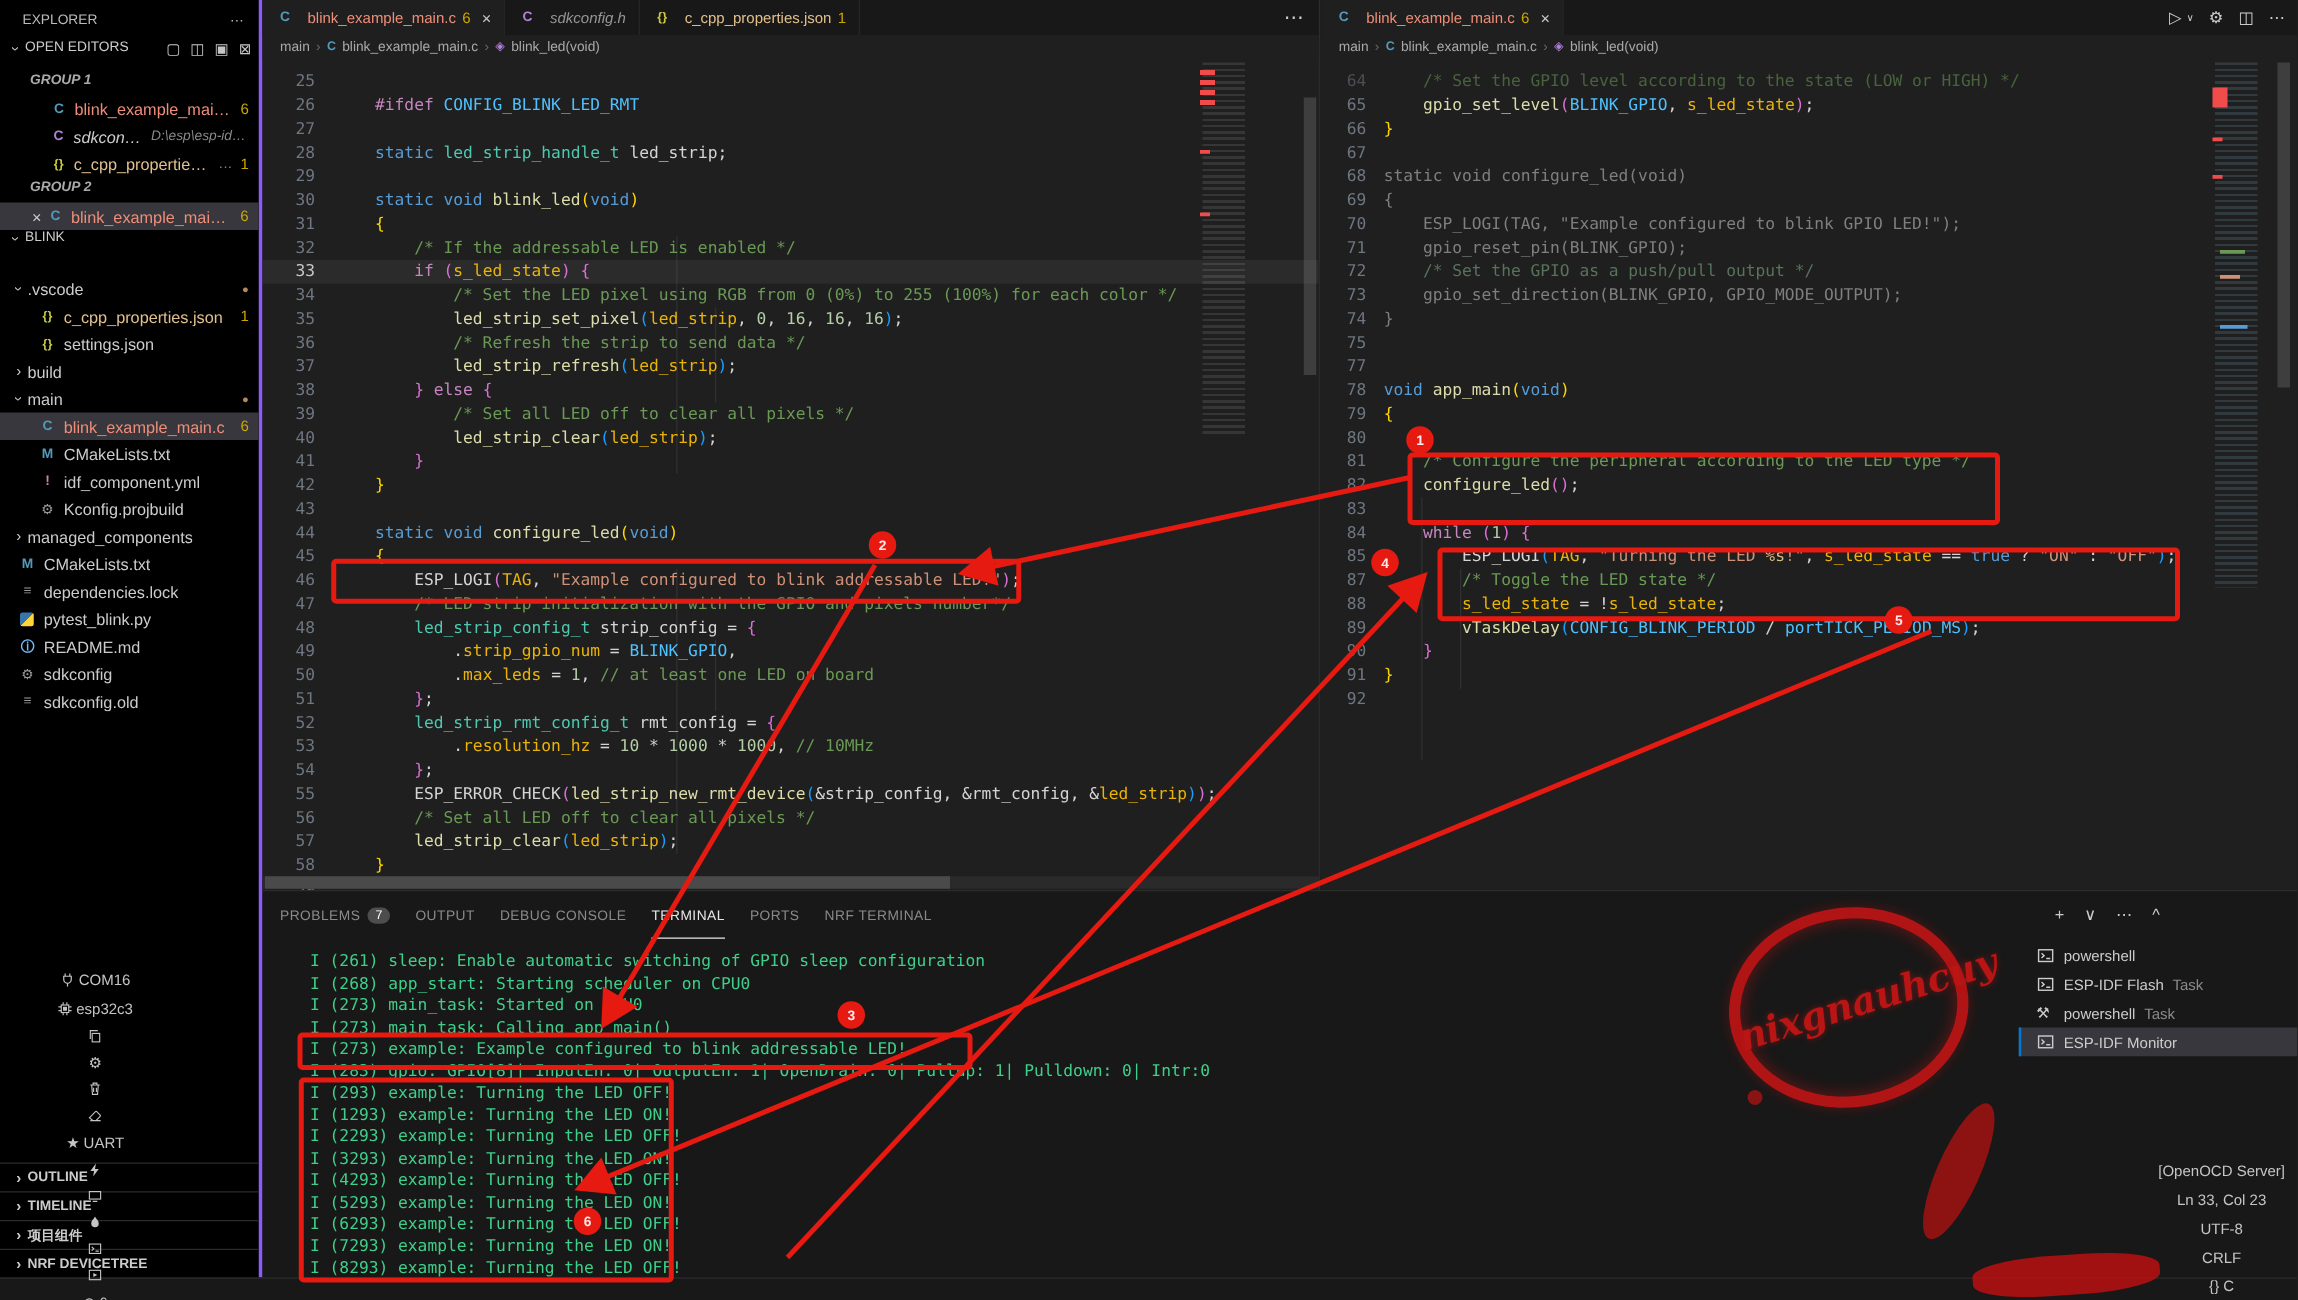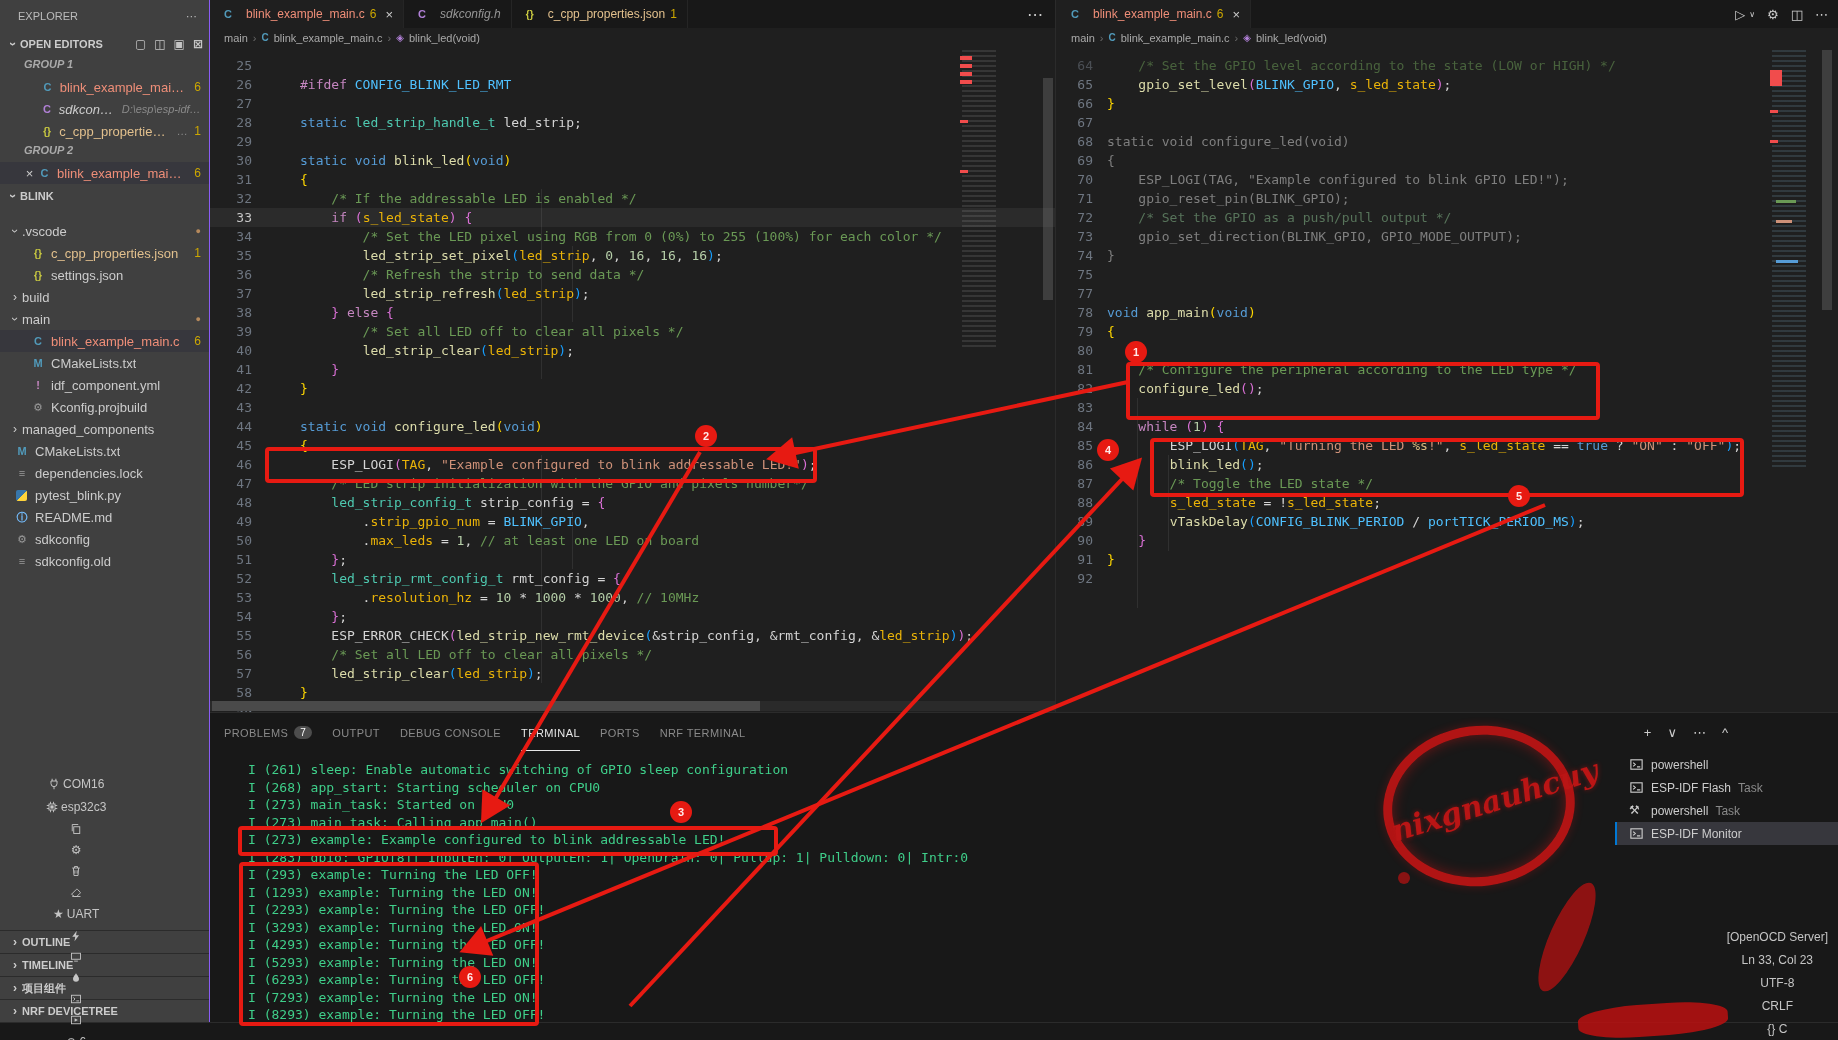--- a/index.html
+++ b/index.html
@@ -2,25 +2,25 @@
 <html><head>
 <meta charset="utf-8">
 <style>
   * { margin:0; padding:0; box-sizing:border-box; }
   html,body { width:1838px; height:1040px; overflow:hidden; background:#1f1f1f;
     font-family:"Liberation Sans","DejaVu Sans",sans-serif; color:#cccccc; }
   #app { position:relative; width:1838px; height:1040px; }
 
   
   #sidebar { position:absolute; left:0; top:0; width:210px; height:1022px;
-    background:#404040; border-right:1px solid #8b5cf6; font-size:13px; overflow:hidden; }
+    background:#000000; border-right:3px solid #8b5cf6; font-size:13px; overflow:hidden; }
   .sb-head { display:flex; align-items:center; justify-content:space-between;
     height:32px; padding:0 12px 0 18px; font-size:11px; color:#bbbbbb; }
-  .sb-sec-head { display:flex; align-items:center; height:24px; padding:0 6px 0 6px;
-    font-weight:bold; font-size:11px; color:#cccccc; }
+  .sb-sec-head { display:flex; align-items:flex-start; height:24px; padding:0 6px 0 6px;
+    font-weight:normal; font-size:11px; color:#cccccc; }
   .sb-sec-head .acts { margin-left:auto; display:flex; gap:8px; color:#c5c5c5; font-size:12px; }
   .grp-label { padding:2px 0 2px 24px; font-size:11px; font-weight:bold; color:#aaaaaa; height:20px;font-style:italic; }
   .row { display:flex; align-items:center; height:22px; padding-right:8px; cursor:pointer; white-space:nowrap; }
   .row.sel { background:#37373d; }
   .row .lbl { overflow:hidden; text-overflow:ellipsis; }
   .row .desc { color:#8a8a8a; font-size:11px; margin-left:6px; font-style:italic; overflow:hidden; text-overflow:ellipsis; }
   .row .spacer { flex:1; }
   .badge-num { color:#cca700; font-size:12px; margin-left:6px; }
   .dot { color:#b5895c; font-size:9px; margin-left:6px; }
   .closex { color:#cccccc; width:16px; text-align:center; }
@@ -404,21 +404,20 @@
         <div class="cl"><span class="ln">75</span><span class="ct"></span></div>
         <div class="cl"><span class="ln">77</span><span class="ct"></span></div>
         <div class="cl"><span class="ln">78</span><span class="ct"><span class="tk-kw">void </span><span class="tk-fn">app_main</span><span class="tk-b1">(</span><span class="tk-kw">void</span><span class="tk-b1">)</span></span></div>
         <div class="cl"><span class="ln">79</span><span class="ct"><span class="tk-b1">{</span></span></div>
         <div class="cl"><span class="ln">80</span><span class="ct"></span></div>
         <div class="cl"><span class="ln">81</span><span class="ct"><span class="tk-cmt">    /* Configure the peripheral according to the LED type */</span></span></div>
         <div class="cl"><span class="ln">82</span><span class="ct"><span class="tk-d">    </span><span class="tk-fn">configure_led</span><span class="tk-b2">(</span><span class="tk-b2">)</span><span class="tk-d">;</span></span></div>
         <div class="cl"><span class="ln">83</span><span class="ct"></span></div>
         <div class="cl"><span class="ln">84</span><span class="ct"><span class="tk-d">    </span><span class="tk-ctl">while </span><span class="tk-b2">(</span><span class="tk-num">1</span><span class="tk-b2">)</span><span class="tk-d"> </span><span class="tk-b2">{</span></span></div>
         <div class="cl"><span class="ln">85</span><span class="ct"><span class="tk-d">        </span><span class="tk-d">ESP_LOGI</span><span class="tk-b3">(</span><span class="tk-var">TAG</span><span class="tk-d">, </span><span class="tk-str">"Turning the LED </span><span class="tk-fmt">%s</span><span class="tk-str">!"</span><span class="tk-d">, </span><span class="tk-var">s_led_state</span><span class="tk-d"> == </span><span class="tk-kw">true</span><span class="tk-d"> ? </span><span class="tk-str">"ON"</span><span class="tk-d"> : </span><span class="tk-str">"OFF"</span><span class="tk-b3">)</span><span class="tk-d">;</span></span></div>
-        <div class="cl"><span class="ln">86</span><span class="ct"><span class="tk-d">        </span><span class="tk-fn">blink_led</span><span class="tk-b3">(</span><span class="tk-b3">)</span><span class="tk-d">;</span></span></div>
         <div class="cl"><span class="ln">87</span><span class="ct"><span class="tk-cmt">        /* Toggle the LED state */</span></span></div>
         <div class="cl"><span class="ln">88</span><span class="ct"><span class="tk-d">        </span><span class="tk-var">s_led_state</span><span class="tk-d"> = !</span><span class="tk-var">s_led_state</span><span class="tk-d">;</span></span></div>
         <div class="cl"><span class="ln">89</span><span class="ct"><span class="tk-d">        </span><span class="tk-fn">vTaskDelay</span><span class="tk-b3">(</span><span class="tk-macro">CONFIG_BLINK_PERIOD</span><span class="tk-d"> / </span><span class="tk-macro">portTICK_PERIOD_MS</span><span class="tk-b3">)</span><span class="tk-d">;</span></span></div>
         <div class="cl"><span class="ln">90</span><span class="ct"><span class="tk-b2">    }</span></span></div>
         <div class="cl"><span class="ln">91</span><span class="ct"><span class="tk-b1">}</span></span></div>
         <div class="cl"><span class="ln">92</span><span class="ct"></span></div>
       </div>
     <div class="iguide" style="left:80px; top:398px; height:210px;"></div>
     <div class="iguide" style="left:111px; top:455px; height:96px;"></div>
     <div class="minimap" style="left:715px;">

